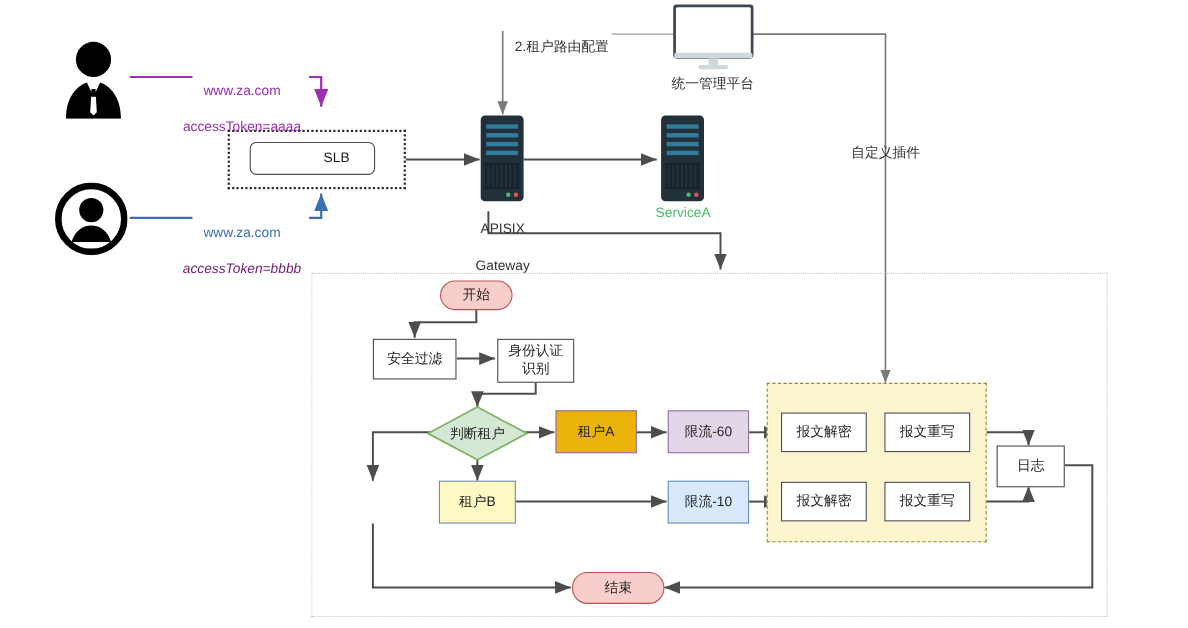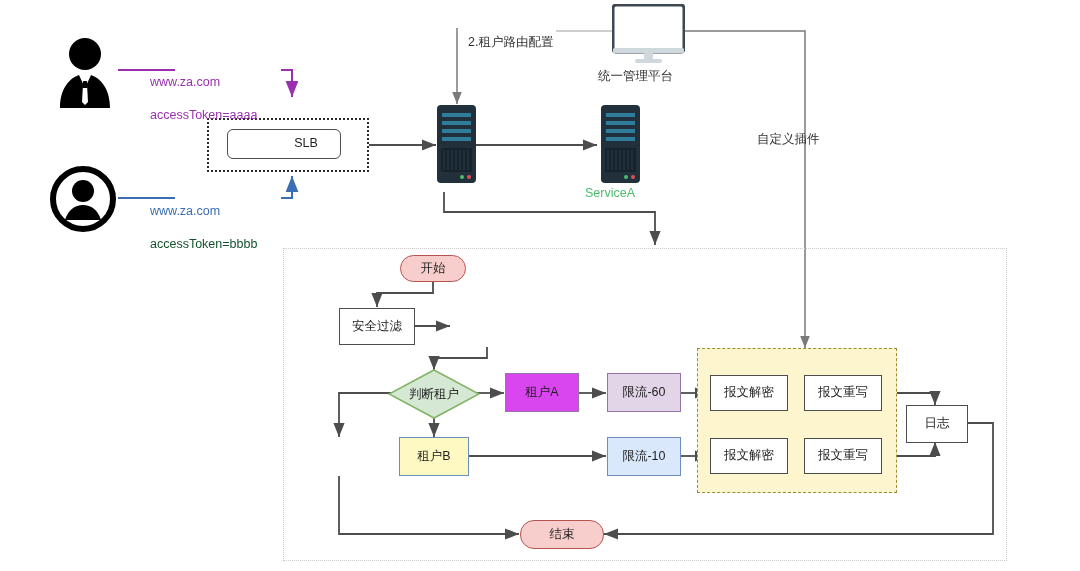--- a/index.html
+++ b/index.html
@@ -39,21 +39,21 @@
     border-radius: 14px;
   }
   .node.soft {
     border-radius: 4px;
   }
   .label {
     position: absolute;
     color: #333333;
     font-size: 12.5px;
     line-height: 1.3;
-    text-align: left;
+    text-align: center;
     z-index: 4;
     white-space: pre-line;
   }
   .label.left { text-align: left; }
   .diamond-wrap {
     position: absolute;
     z-index: 3;
   }
   .diamond-wrap .dtext {
     position: absolute;
@@ -247,50 +247,58 @@
     </svg>
   </div>
 
   <div class="label" style="left:150px; top:58px; width:140px;">
     <span style="color:#9a2fb0; display:block;">www.za.com</span>
     <span style="color:#9a2fb0; display:block;">accessToken=aaaa</span>
   </div>
 
   <div class="label" style="left:150px; top:187px; width:140px;">
     <span style="color:#3c6eb4; display:block;">www.za.com</span>
-    <span style="color:#14532d; display:block;">accessToken=bbbb</span>
+    <span style="color:#701a75; display:block;font-style:italic;">accessToken=bbbb</span>
   </div>
 
   <div class="label left" style="left:468px; top:18px; width:100px;">
     <span style="display:block;">2.租户路由配置</span>
   </div>
 
   <div class="label" style="left:598px; top:68px; width:100px;">统一管理平台</div>
 
+  <div class="label" style="left:421px; top:184px; width:72px; text-align:center;">
+    <span style="display:block;">APISIX</span>
+    <span style="display:block;">Gateway</span>
+  </div>
 
   <div class="label" style="left:585px; top:185px; width:72px; color:#4cbb6c;">ServiceA</div>
 
   <div class="label" style="left:757px; top:131px; width:96px;">自定义插件</div>
 
   <div class="node soft" style="left:227px; top:129px; width:114px; height:30px; border-radius:6px;padding-left:44px;">SLB</div>
 
   <div class="node round" style="left:400px; top:255px; width:66px; height:27px; background:#f8cecc; border-color:#b85450;">开始</div>
 
   <div class="node" style="left:339px; top:308px; width:76px; height:37px;">安全过滤</div>
 
+  <div class="node" style="left:452px; top:308px; width:70px; height:40px;">
+    <span style="white-space:pre-line;">身份认证
+识别</span>
+  </div>
 
   <div class="diamond-wrap" style="left:388px; top:369px; width:92px; height:50px;">
     <svg viewBox="0 0 92 50" width="92" height="50" xmlns="http://www.w3.org/2000/svg">
       <polygon points="46,1 91,25 46,49 1,25" fill="#d5e8d4" stroke="#82b366" stroke-width="1.6"></polygon>
     </svg>
     <span class="dtext">判断租户</span>
   </div>
 
 
-  <div class="node" style="left:505px; top:373px; width:74px; height:39px; background:#d946ef; border-color:#9673a6;">租户A</div>
+  <div class="node" style="left:505px; top:373px; width:74px; height:39px; background:#eab308; border-color:#9673a6;">租户A</div>
 
   <div class="node" style="left:399px; top:437px; width:70px; height:39px; background:#fef9c3; border-color:#6c8ebf;">租户B</div>
 
   <div class="node" style="left:607px; top:373px; width:74px; height:39px; background:#e1d5e7; border-color:#9673a6;">限流-60</div>
 
   <div class="node" style="left:607px; top:437px; width:74px; height:39px; background:#dae8fc; border-color:#6c8ebf;">限流-10</div>
 
   <div class="node" style="left:710px; top:375px; width:78px; height:36px;">报文解密</div>
 
   <div class="node" style="left:804px; top:375px; width:78px; height:36px;">报文重写</div>

